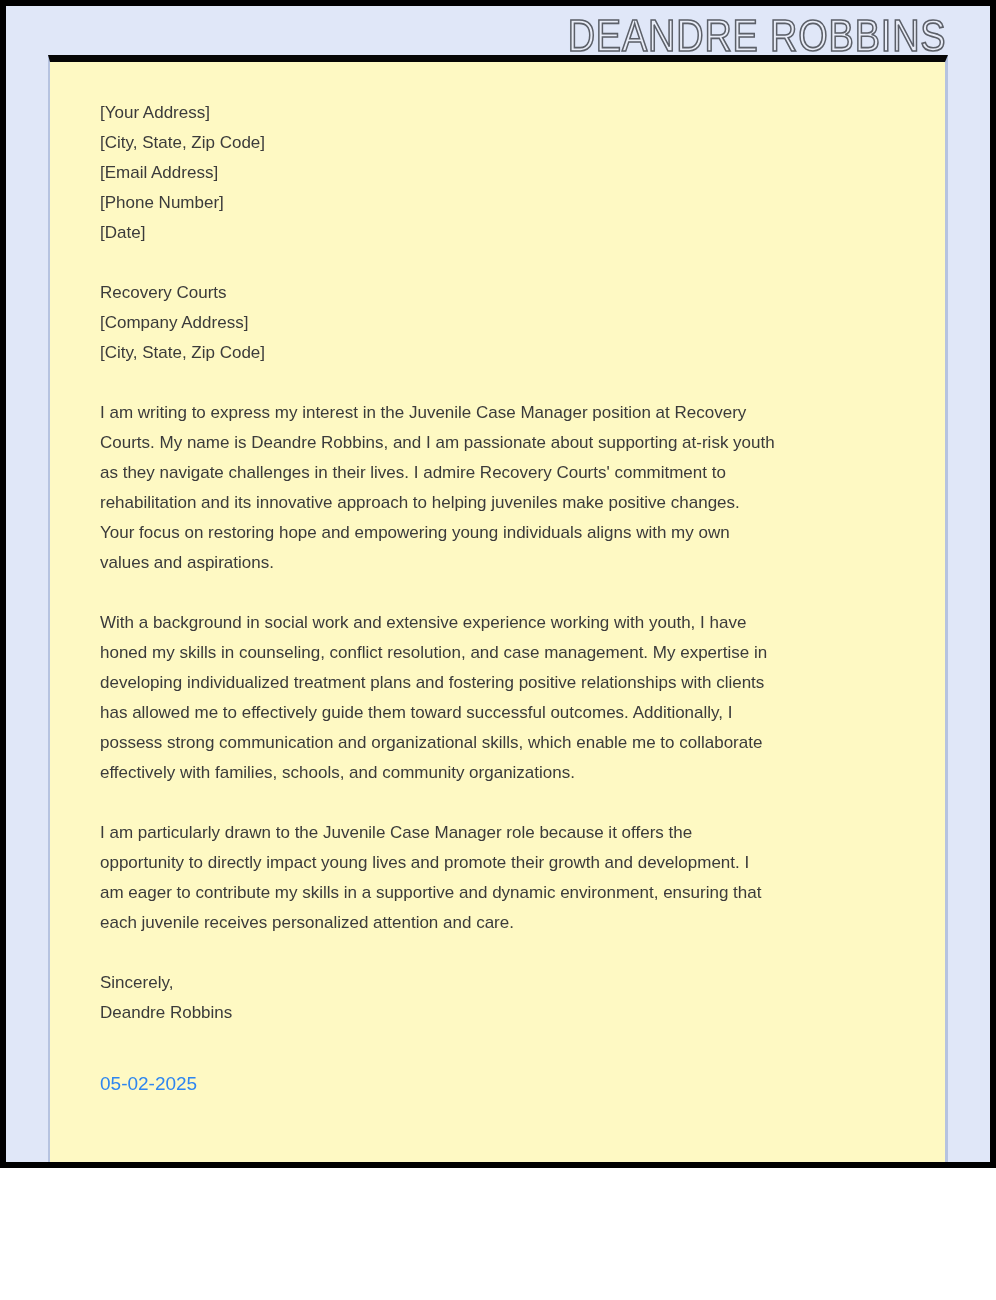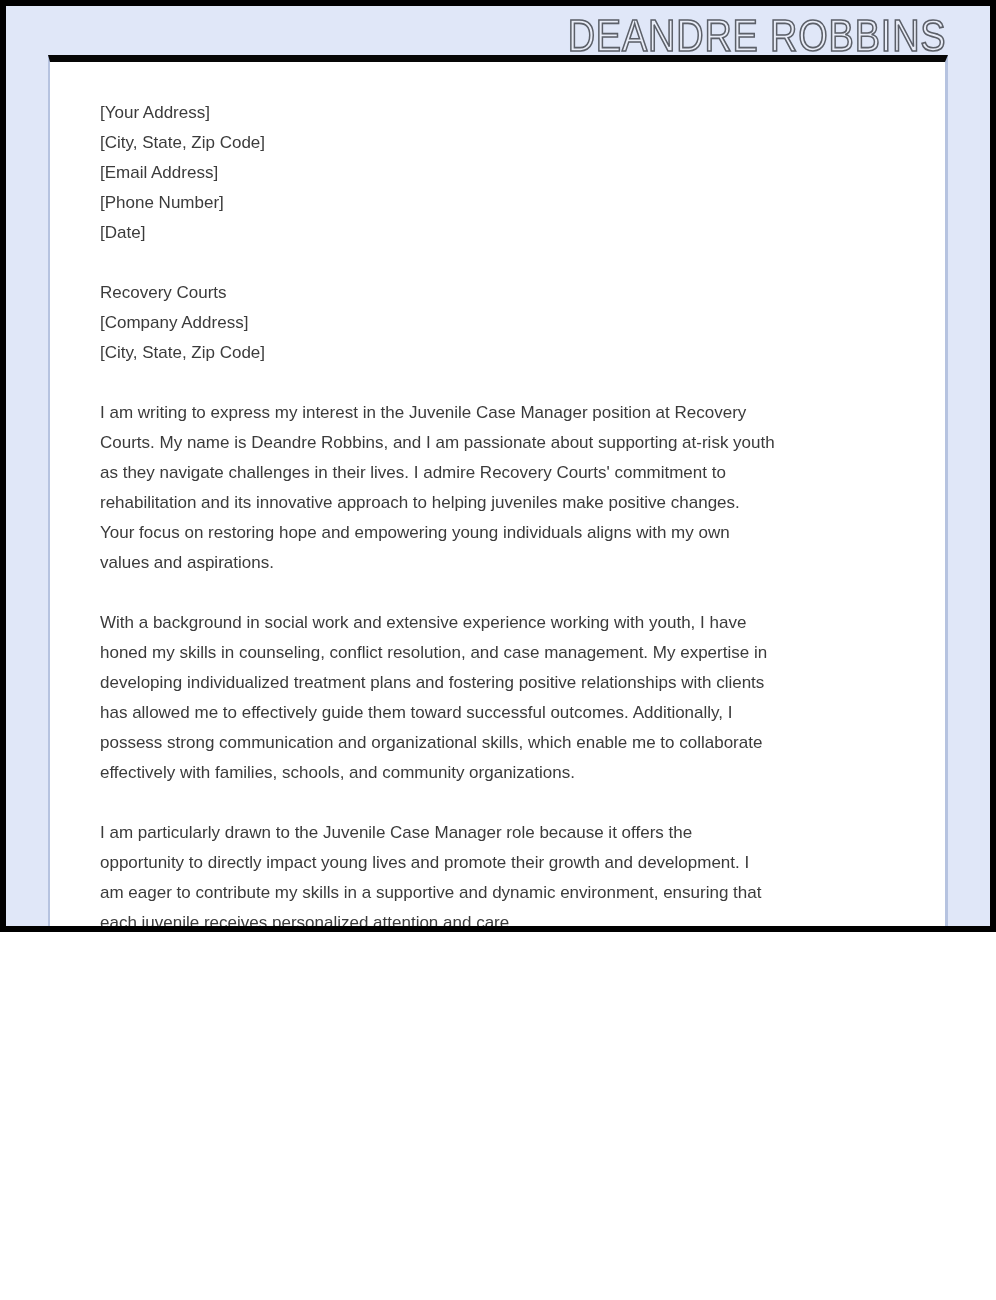--- a/index.html
+++ b/index.html
@@ -1,21 +1,21 @@
 <!DOCTYPE html>
 <html><head>
 <meta charset="utf-8">
 <style>
   html, body { margin: 0; padding: 0; background: #fff; }
   * { box-sizing: border-box; }
 
   .page {
     position: relative;
     width: 996px;
-    height: 932px;
+    height: 1168px;
     border: 6px solid #000;
     background: #e0e7f8;
     overflow: hidden;
     font-family: "Liberation Sans", sans-serif;
   }
 
   .header-name {
     position: absolute;
     top: 6px;
     right: 44px;
@@ -31,21 +31,21 @@
     transform-origin: 100% 50%;
     white-space: nowrap;
   }
 
   .letter {
     position: absolute;
     left: 42px;
     top: 49px;
     width: 900px;
     height: 1207px;
-    background: #ffffff;
+    background: #fef9c3;
     border-top: 7px solid #060606;
     border-left: 2px solid #b6c3e0;
     border-right: 3px solid #b6c3e0;
     border-bottom: 2px solid #b6c3e0;
     padding: 36px 50px 0 50px;
   }
 
   .block {
     white-space: pre-line;
     font-size: 17px;
@@ -108,18 +108,19 @@
 
     <div class="block">I am particularly drawn to the Juvenile Case Manager role because it offers the
 opportunity to directly impact young lives and promote their growth and development. I
 am eager to contribute my skills in a supportive and dynamic environment, ensuring that
 each juvenile receives personalized attention and care.</div>
 
 
     <div class="block closing">Sincerely,
 Deandre Robbins</div>
 
+    <div class="date">05-02-2025</div>
 
     <div class="watermark">Lazyapply.com</div>
 
   </div>
 
 </div>
 
 </body></html>

